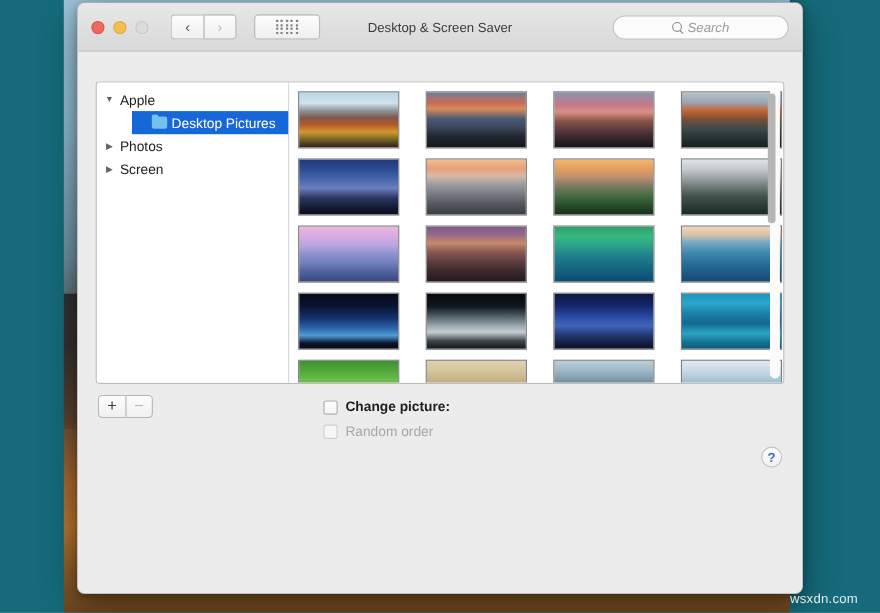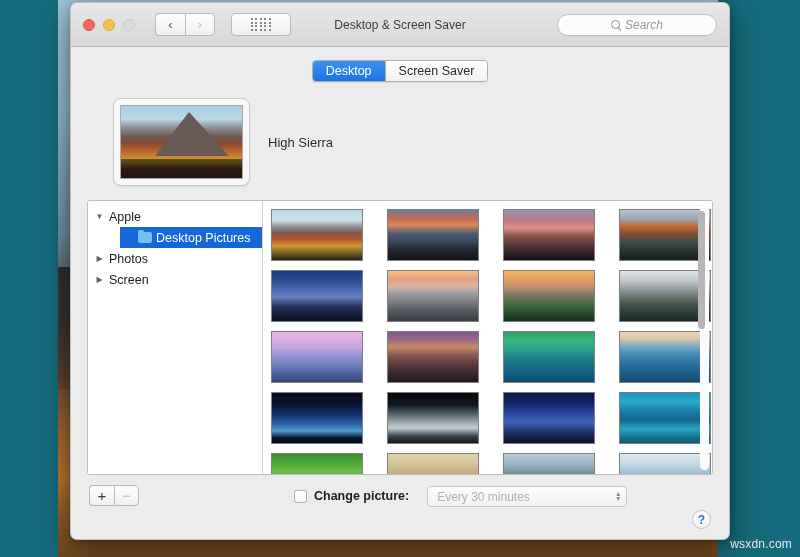--- a/index.html
+++ b/index.html
@@ -302,21 +302,21 @@
   #help-btn {
     position: absolute; right: 2px; bottom: -22px;
     width: 19px; height: 19px; border-radius: 50%;
     background: linear-gradient(180deg,#fdfdfd,#f0f0f0);
     border: 1px solid #c2c2c2;
     display: flex; align-items: center; justify-content: center;
     font-size: 12px; font-weight: bold; color: #2f6fd0;
   }
 
   #watermark {
-    position: absolute; right: 8px; bottom: 6px;
+    position: absolute; right: 20px; bottom: 6px;
     font-size: 12px; color: #e8e8e8;
     letter-spacing: .2px;
   }
 </style>
 </head>
 <body>
 
 <div id="desktop">
   <div id="wallpaper-sliver"></div>
 </div>
@@ -368,33 +368,21 @@
     <div id="window-title">Desktop &amp; Screen Saver</div>
 
     <div id="search-field">
       <span class="mag"></span>
       <span>Search</span>
     </div>
   </div>
 
   <div id="body-area">
 
-    <div id="tabs">
-      <div class="seg">
-        <div class="seg-item active">Desktop</div>
-        <div class="seg-item">Screen Saver</div>
-      </div>
-    </div>
-
-    <div id="preview-row">
-      <div id="preview-frame">
-        <div id="preview-image"></div>
-      </div>
-      <div id="preview-name">High Sierra</div>
-    </div>
+
 
     <div id="split">
 
       <div id="sidebar">
         <div class="src-row">
           <span class="disclose">▼</span>
           <span>Apple</span>
         </div>
         <div class="src-row child selected">
           <span class="ico-folder"></span>
@@ -443,27 +431,24 @@
 
       <div class="pm-group">
         <div class="pm-btn plus">+</div>
         <div class="pm-btn minus">−</div>
       </div>
 
       <div id="change-block">
         <div class="chk-row">
           <span class="chk"></span>
           <span class="chk-label">Change picture:</span>
-          <div id="interval-popup">
-            <span>Every 30 minutes</span>
-            <span class="chevs">
-              <span>▴</span>
-              <span>▾</span>
-            </span>
-          </div>
+        </div>
+        <div class="chk-row">
+          <span class="chk dim"></span>
+          <span class="chk-label dim">Random order</span>
         </div>
       </div>
 
       <div id="help-btn">?</div>
     </div>
 
   </div>
 </div>
 
 <div id="watermark">wsxdn.com</div>

